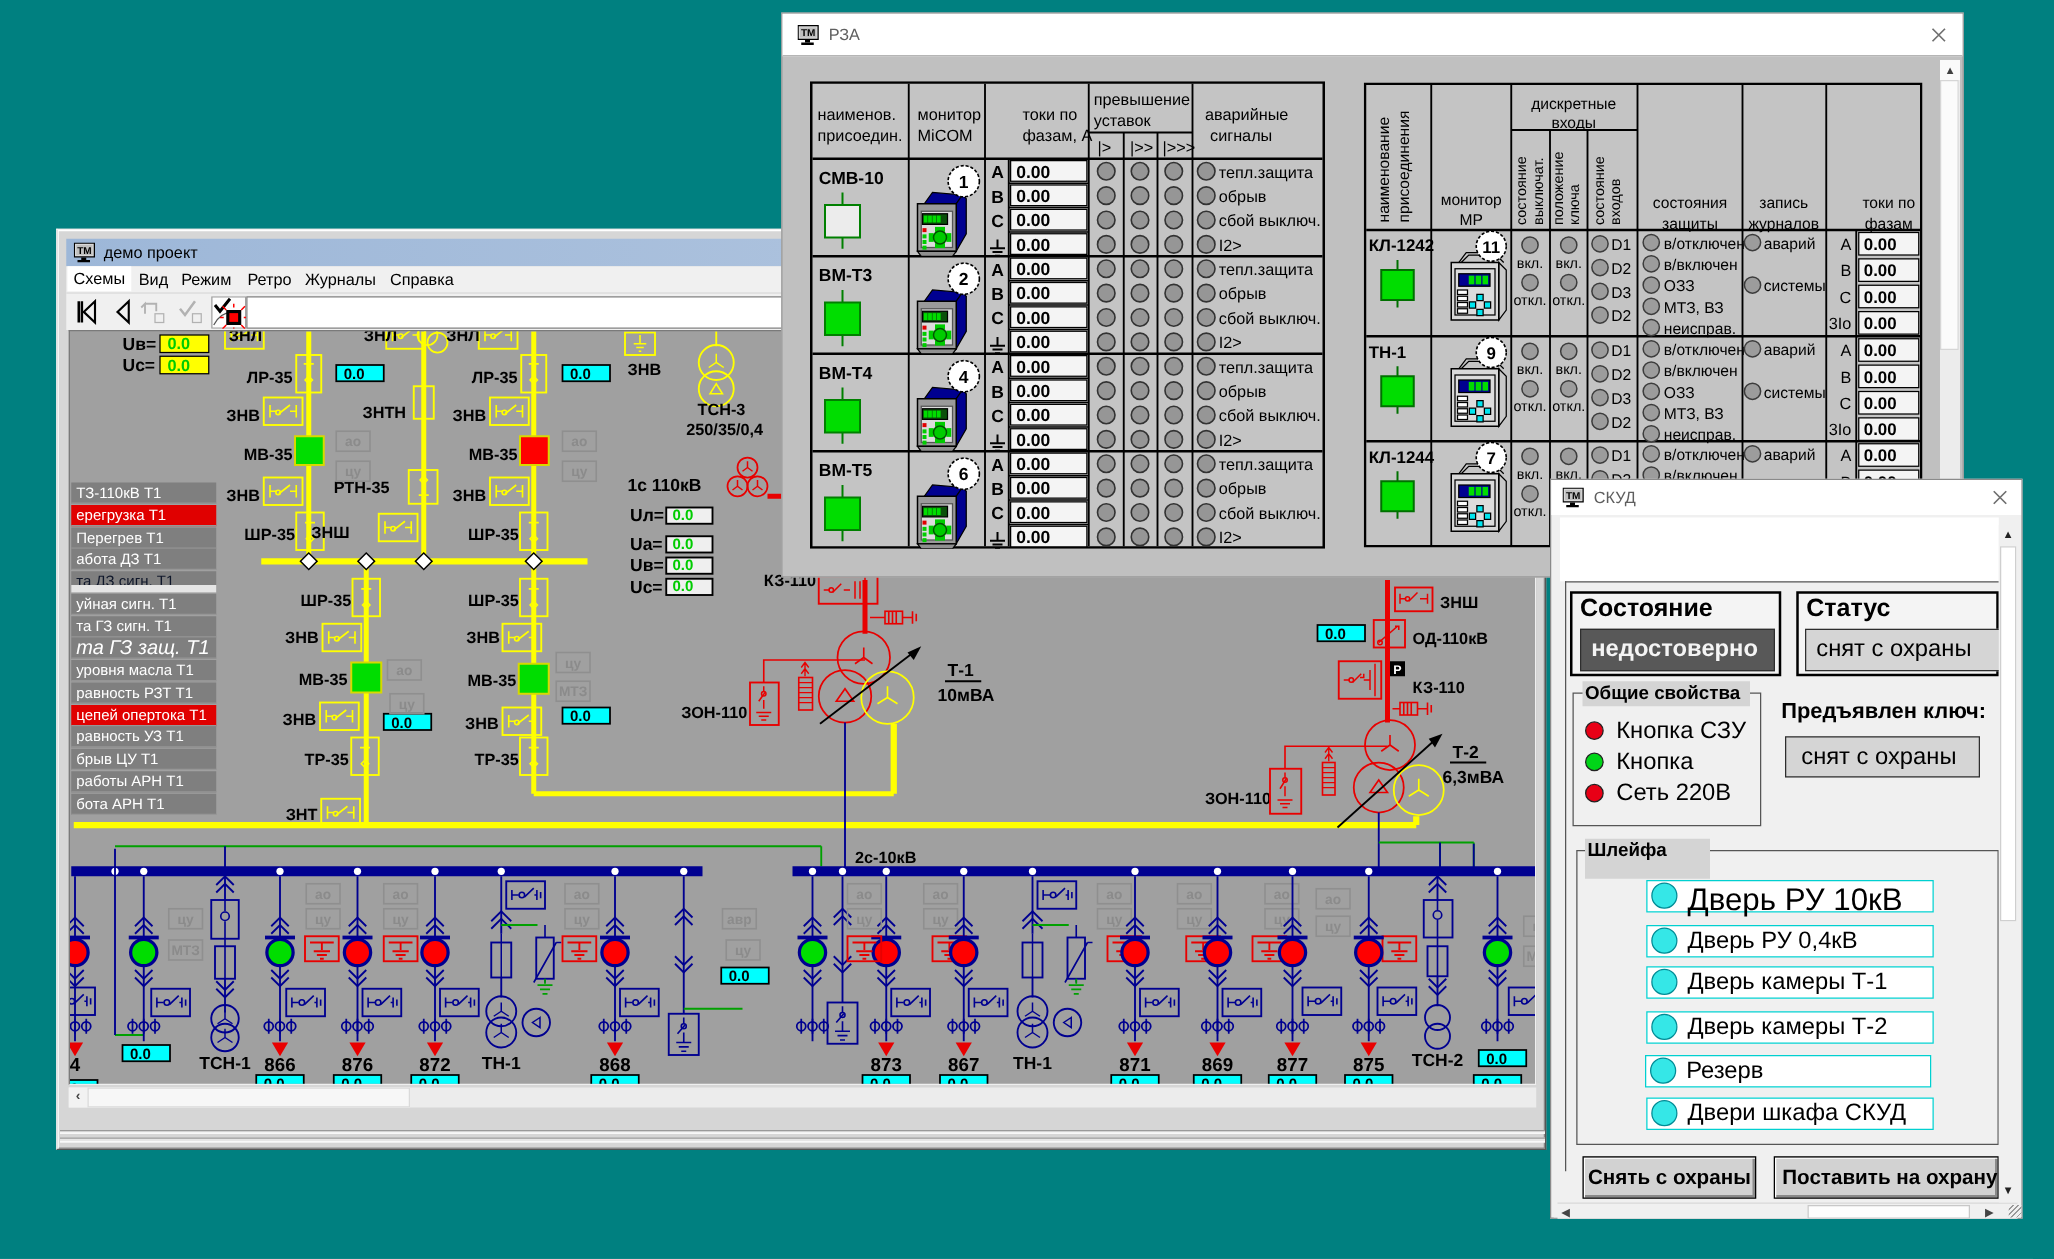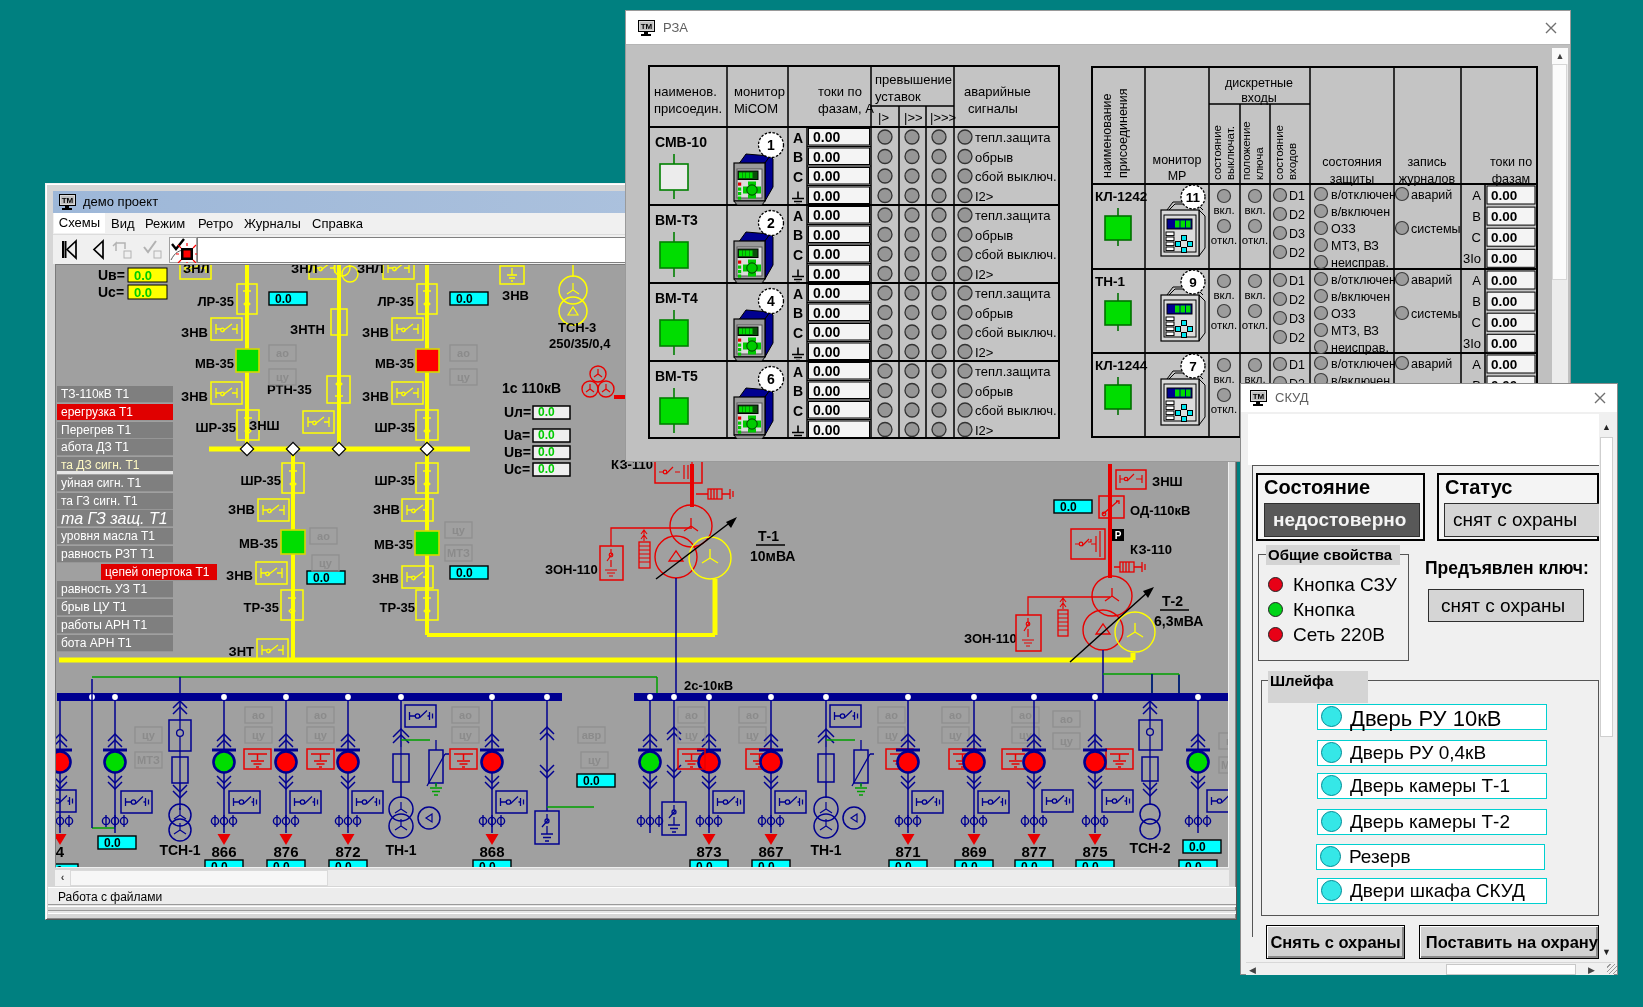--- a/index.html
+++ b/index.html
@@ -560,44 +560,40 @@
         <text x="402.5" y="269" font-size="11" font-weight="bold" text-anchor="middle" fill="#8b8b8b">цу</text>
 <use href="#chip" x="389" y="280"></use>
         <text x="402.5" y="292" font-size="11" font-weight="bold" text-anchor="middle" fill="#8b8b8b">МТЗ</text>
 </svg>
 
      <div id="sidebar">
         <div class="abs" style="left:1px;top:121.0px;width:116px;height:17px;background:#7f7f7f;color:#fff;font-size:12px;line-height:17px;padding-left:4px;white-space:nowrap;overflow:hidden;border-bottom:1px solid #969696;">ТЗ-110кВ Т1</div>
 <div class="abs" style="left:1px;top:138.8px;width:116px;height:17px;background:#e00000;color:#fff;font-size:12px;line-height:17px;padding-left:4px;white-space:nowrap;overflow:hidden;border-bottom:1px solid #969696;">ерегрузка Т1</div>
 <div class="abs" style="left:1px;top:156.5px;width:116px;height:17px;background:#7f7f7f;color:#fff;font-size:12px;line-height:17px;padding-left:4px;white-space:nowrap;overflow:hidden;border-bottom:1px solid #969696;">Перегрев Т1</div>
 <div class="abs" style="left:1px;top:174.2px;width:116px;height:17px;background:#7f7f7f;color:#fff;font-size:12px;line-height:17px;padding-left:4px;white-space:nowrap;overflow:hidden;border-bottom:1px solid #969696;">абота ДЗ Т1</div>
-<div class="abs" style="left:1px;top:192.0px;width:116px;height:17px;background:#7f7f7f;color:#fef9c3;font-size:12px;line-height:17px;padding-left:4px;white-space:nowrap;overflow:hidden;border-bottom:3px solid #e5e5e5;">та ДЗ сигн. Т1</div>
+<div class="abs" style="left:1px;top:192.0px;width:116px;height:17px;background:#7f7f7f;color:#0f172a;font-size:12px;line-height:17px;padding-left:4px;white-space:nowrap;overflow:hidden;border-bottom:6px solid #e5e5e5;">та ДЗ сигн. Т1</div>
 <div class="abs" style="left:1px;top:209.8px;width:116px;height:17px;background:#7f7f7f;color:#fff;font-size:12px;line-height:17px;padding-left:4px;white-space:nowrap;overflow:hidden;border-bottom:1px solid #969696;">уйная сигн. Т1</div>
 <div class="abs" style="left:1px;top:227.5px;width:116px;height:17px;background:#7f7f7f;color:#fff;font-size:12px;line-height:17px;padding-left:4px;white-space:nowrap;overflow:hidden;border-bottom:1px solid #969696;">та ГЗ сигн. Т1</div>
 <div class="abs" style="left:1px;top:245.2px;width:116px;height:17px;background:#7f7f7f;color:#fff;font-size:16px;line-height:17px;padding-left:4px;white-space:nowrap;overflow:hidden;border-bottom:1px solid #969696;font-style:italic;">та ГЗ защ. Т1</div>
 <div class="abs" style="left:1px;top:263.0px;width:116px;height:17px;background:#7f7f7f;color:#fff;font-size:12px;line-height:17px;padding-left:4px;white-space:nowrap;overflow:hidden;border-bottom:1px solid #969696;"> уровня масла Т1</div>
 <div class="abs" style="left:1px;top:280.8px;width:116px;height:17px;background:#7f7f7f;color:#fff;font-size:12px;line-height:17px;padding-left:4px;white-space:nowrap;overflow:hidden;border-bottom:1px solid #969696;">равность РЗТ Т1</div>
-<div class="abs" style="left:1px;top:298.5px;width:116px;height:17px;background:#e00000;color:#fff;font-size:12px;line-height:17px;padding-left:4px;white-space:nowrap;overflow:hidden;border-bottom:1px solid #969696;margin-left:44px;">цепей опертока Т1</div>
+<div class="abs" style="left:1px;top:298.5px;width:116px;height:17px;background:#e00000;color:#fff;font-size:12px;line-height:17px;padding-left:4px;white-space:nowrap;overflow:hidden;border-bottom:1px solid #969696;">цепей опертока Т1</div>
 <div class="abs" style="left:1px;top:316.2px;width:116px;height:17px;background:#7f7f7f;color:#fff;font-size:12px;line-height:17px;padding-left:4px;white-space:nowrap;overflow:hidden;border-bottom:1px solid #969696;">равность УЗ Т1</div>
 <div class="abs" style="left:1px;top:334.0px;width:116px;height:17px;background:#7f7f7f;color:#fff;font-size:12px;line-height:17px;padding-left:4px;white-space:nowrap;overflow:hidden;border-bottom:1px solid #969696;">брыв ЦУ Т1</div>
 <div class="abs" style="left:1px;top:351.8px;width:116px;height:17px;background:#7f7f7f;color:#fff;font-size:12px;line-height:17px;padding-left:4px;white-space:nowrap;overflow:hidden;border-bottom:1px solid #969696;">работы  АРН Т1</div>
 <div class="abs" style="left:1px;top:369.5px;width:116px;height:17px;background:#7f7f7f;color:#fff;font-size:12px;line-height:17px;padding-left:4px;white-space:nowrap;overflow:hidden;border-bottom:1px solid #969696;">бота АРН Т1</div>
       </div>
   </div>
 
   <div class="abs" style="left:9px;top:686px;width:1174px;height:16px;background:#ececec;">
     <div class="abs" style="left:0;top:0;width:15px;height:16px;background:#f2f2f2;color:#444;
       font-size:11px;text-align:center;line-height:15px;font-weight:bold;">‹</div>
     <div class="abs" style="left:15px;top:0;width:258px;height:16px;background:#f7f7f7;border:1px solid #dadada;"></div>
   </div>
 
-  <div class="abs" style="left:2px;top:703px;width:1188px;height:17px;background:#ececec;
-      border-top:1px solid #fff;font-size:12px;color:#000;">
-    <div class="abs" style="left:10px;top:2px;">Работа с файлами</div>
-  </div>
   <div class="abs" style="left:2px;top:720px;width:1188px;height:3px;background:#e6e6e6;border-top:1px solid #9a9a9a;border-bottom:1px solid #fff;"></div>
   <div class="abs" style="left:2px;top:726px;width:1188px;height:4px;background:#e6e6e6;border-top:1px solid #9a9a9a;border-bottom:1px solid #fff;"></div>
 </div>
 
 <div class="win" id="rza" style="left:625px;top:10px;width:946px;height:452px;background:#c0c0c0;border:1px solid #9a9a9a;">
   <div class="abs" style="left:0;top:0;width:100%;height:34px;background:#fff;border-bottom:1px solid #b5b5b5;">
     <svg class="abs" style="left:12px;top:9px" width="18" height="16" viewBox="0 0 18 16">
       <rect x="0.5" y="0.5" width="16" height="11" fill="#d9d9d9" stroke="#000"></rect>
       <rect x="2" y="2" width="13" height="8" fill="#c0c0c0"></rect>
       <text x="8.5" y="9" font-size="8" font-weight="bold" text-anchor="middle" fill="#000">ТМ</text>
@@ -1065,21 +1061,21 @@
 <div class="abs" style="left:27px;top:218px;width:15px;height:15px;border-radius:50%;background:#00d518;border:1.5px solid #222;"></div>
 <div class="abs" style="left:52px;top:215px;font-size:19px;color:#000;">Кнопка</div>
 <div class="abs" style="left:27px;top:243px;width:15px;height:15px;border-radius:50%;background:#e80016;border:1.5px solid #222;"></div>
 <div class="abs" style="left:52px;top:240px;font-size:19px;color:#000;">Сеть 220В</div>
 <div class="abs" style="left:184px;top:174px;font-size:17.5px;font-weight:bold;color:#000;">Предъявлен ключ:</div>
 <div class="abs" style="left:187px;top:205px;width:156px;height:33px;background:#d5d5d5;border:1px solid #2e2e2e;color:#000;font-size:19px;line-height:31px;padding-left:12px;">снят с охраны</div>
 <div class="abs" style="left:20px;top:296px;width:338px;height:236px;border:1px solid #555;"></div>
 <div class="abs" style="left:27px;top:287px;width:100px;height:32px;background:#d4d4d4;font-size:15px;font-weight:bold;color:#000;line-height:20px;padding-left:2px;">Шлейфа</div>
 <div class="abs" style="left:76px;top:320px;width:230px;height:26px;background:#fff;border:1px solid #00d0d0;"></div>
 <div class="abs" style="left:80px;top:322px;width:21px;height:21px;border-radius:50%;background:#35e7e7;border:1.5px solid #008b95;"></div>
-<div class="abs" style="left:109px;top:322px;font-size:22px;color:#000;">Дверь РУ 10кВ</div>
+<div class="abs" style="left:109px;top:322px;font-size:25px;color:#000;">Дверь РУ 10кВ</div>
 <div class="abs" style="left:76px;top:356px;width:230px;height:26px;background:#fff;border:1px solid #00d0d0;"></div>
 <div class="abs" style="left:80px;top:358px;width:21px;height:21px;border-radius:50%;background:#35e7e7;border:1.5px solid #008b95;"></div>
 <div class="abs" style="left:109px;top:358px;font-size:19px;color:#000;">Дверь РУ 0,4кВ</div>
 <div class="abs" style="left:76px;top:389px;width:230px;height:26px;background:#fff;border:1px solid #00d0d0;"></div>
 <div class="abs" style="left:80px;top:391px;width:21px;height:21px;border-radius:50%;background:#35e7e7;border:1.5px solid #008b95;"></div>
 <div class="abs" style="left:109px;top:391px;font-size:19px;color:#000;">Дверь камеры Т-1</div>
 <div class="abs" style="left:76px;top:425px;width:230px;height:26px;background:#fff;border:1px solid #00d0d0;"></div>
 <div class="abs" style="left:80px;top:427px;width:21px;height:21px;border-radius:50%;background:#35e7e7;border:1.5px solid #008b95;"></div>
 <div class="abs" style="left:109px;top:427px;font-size:19px;color:#000;">Дверь камеры Т-2</div>
 <div class="abs" style="left:75px;top:460px;width:229px;height:26px;background:#fff;border:1px solid #00d0d0;"></div>

